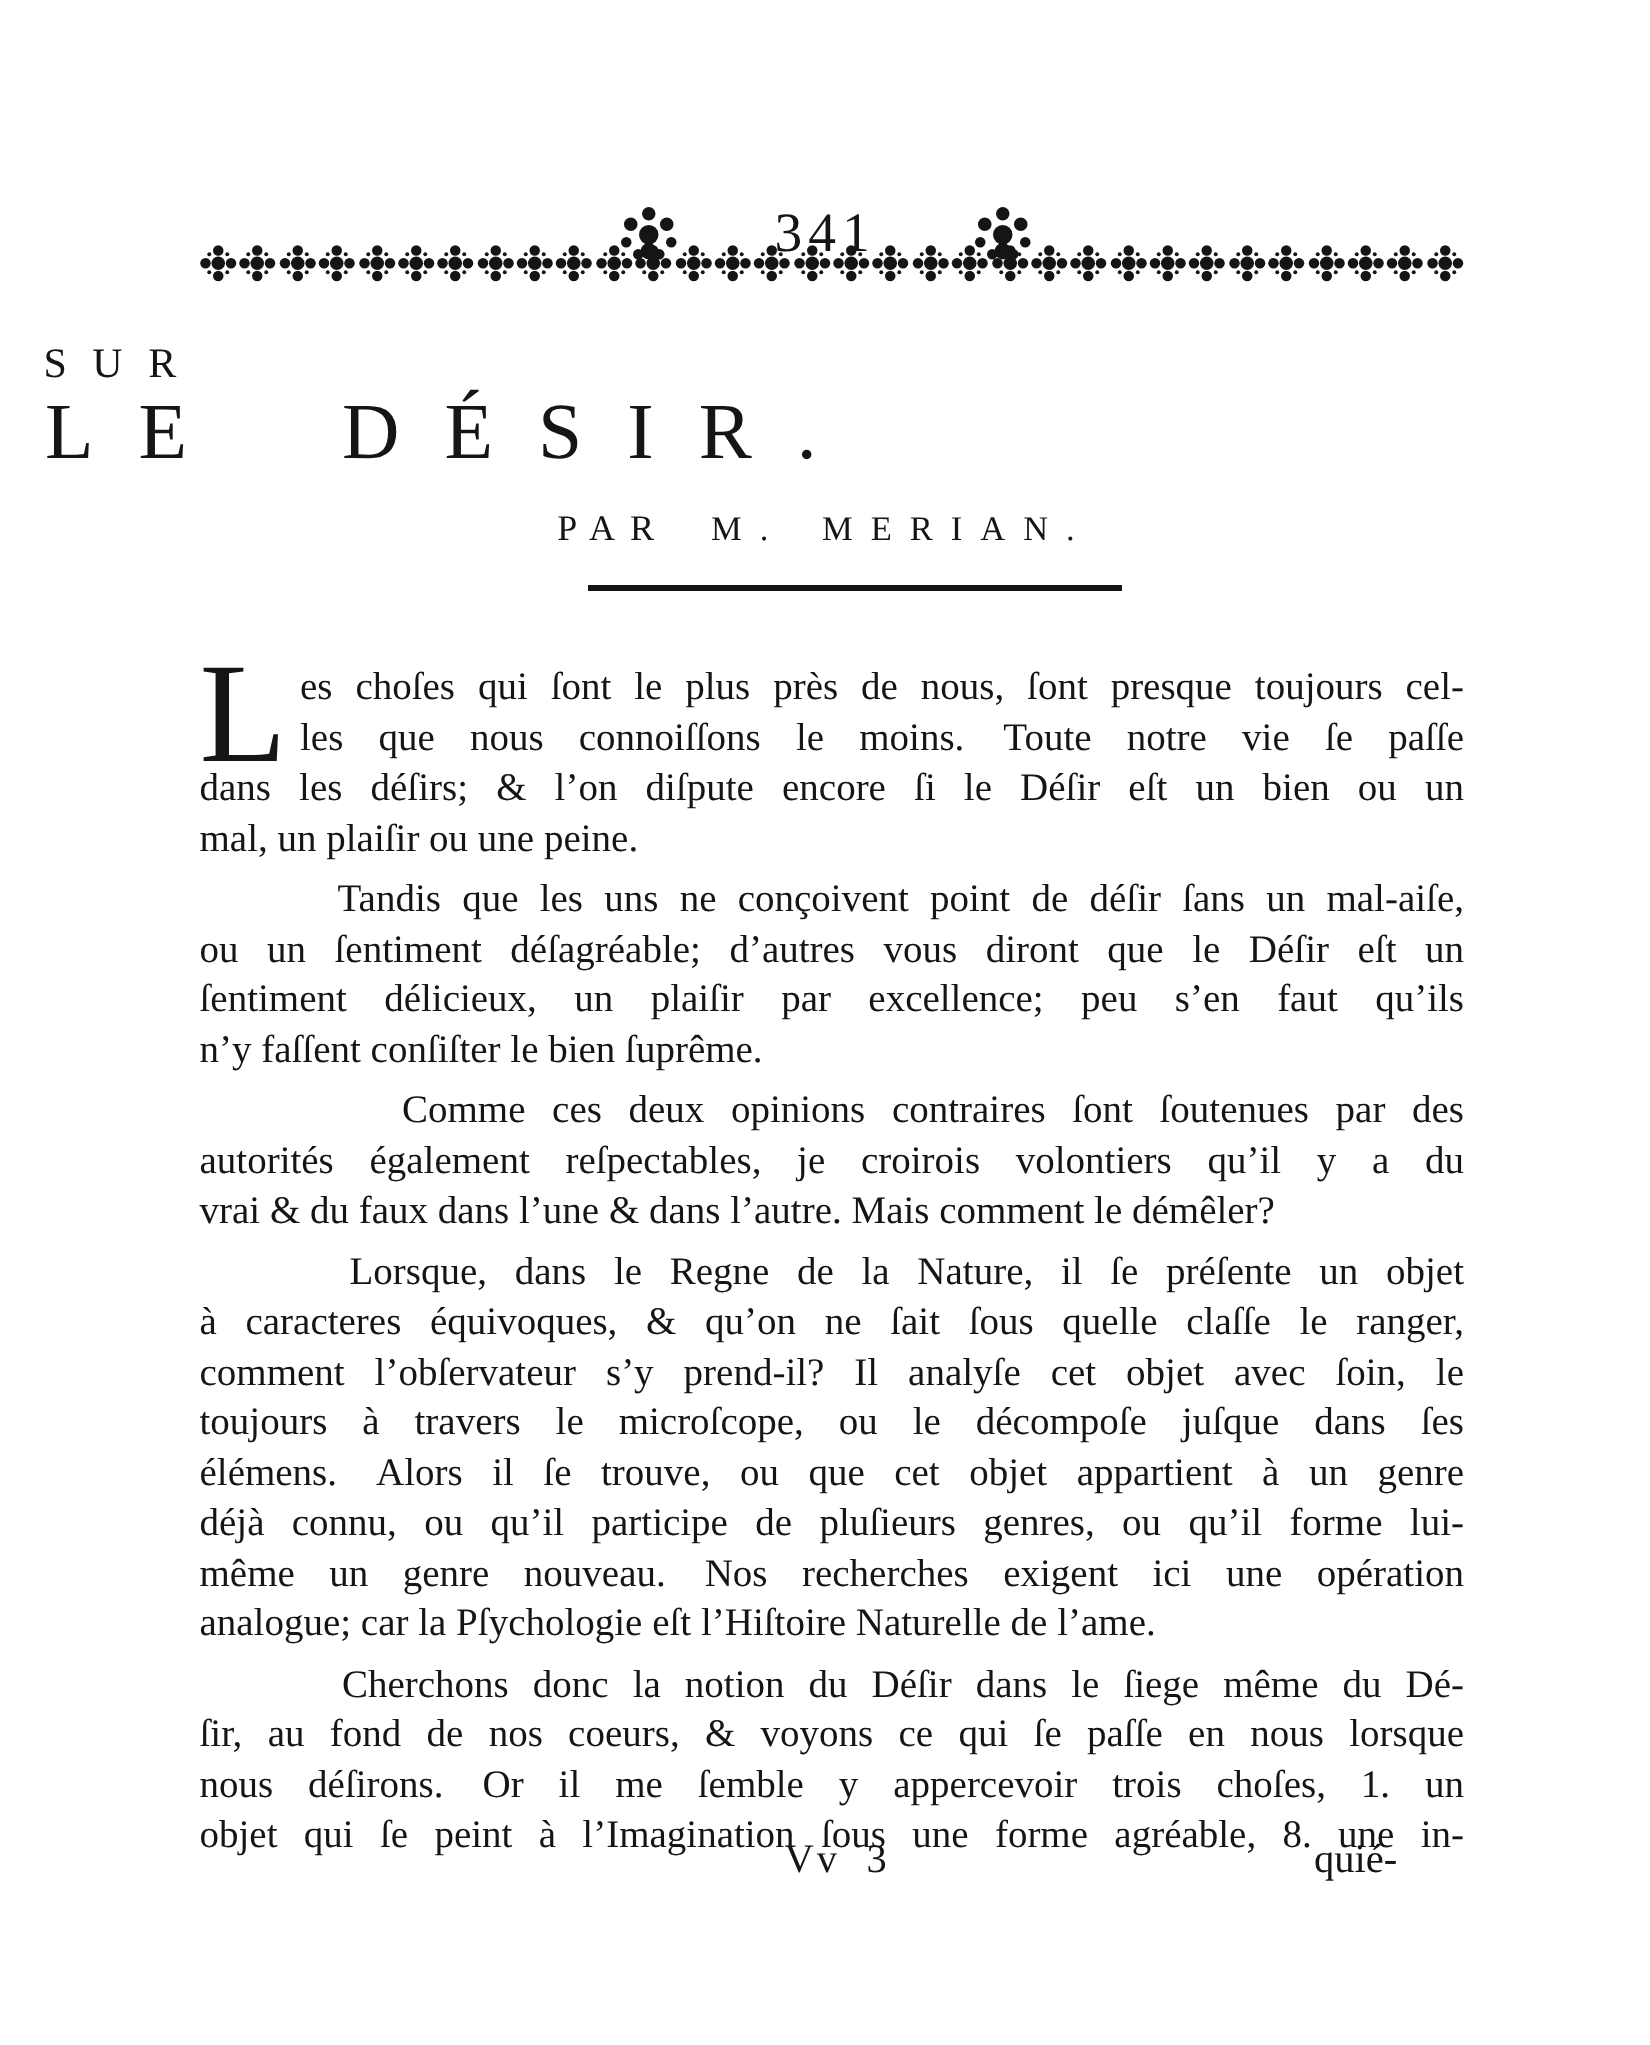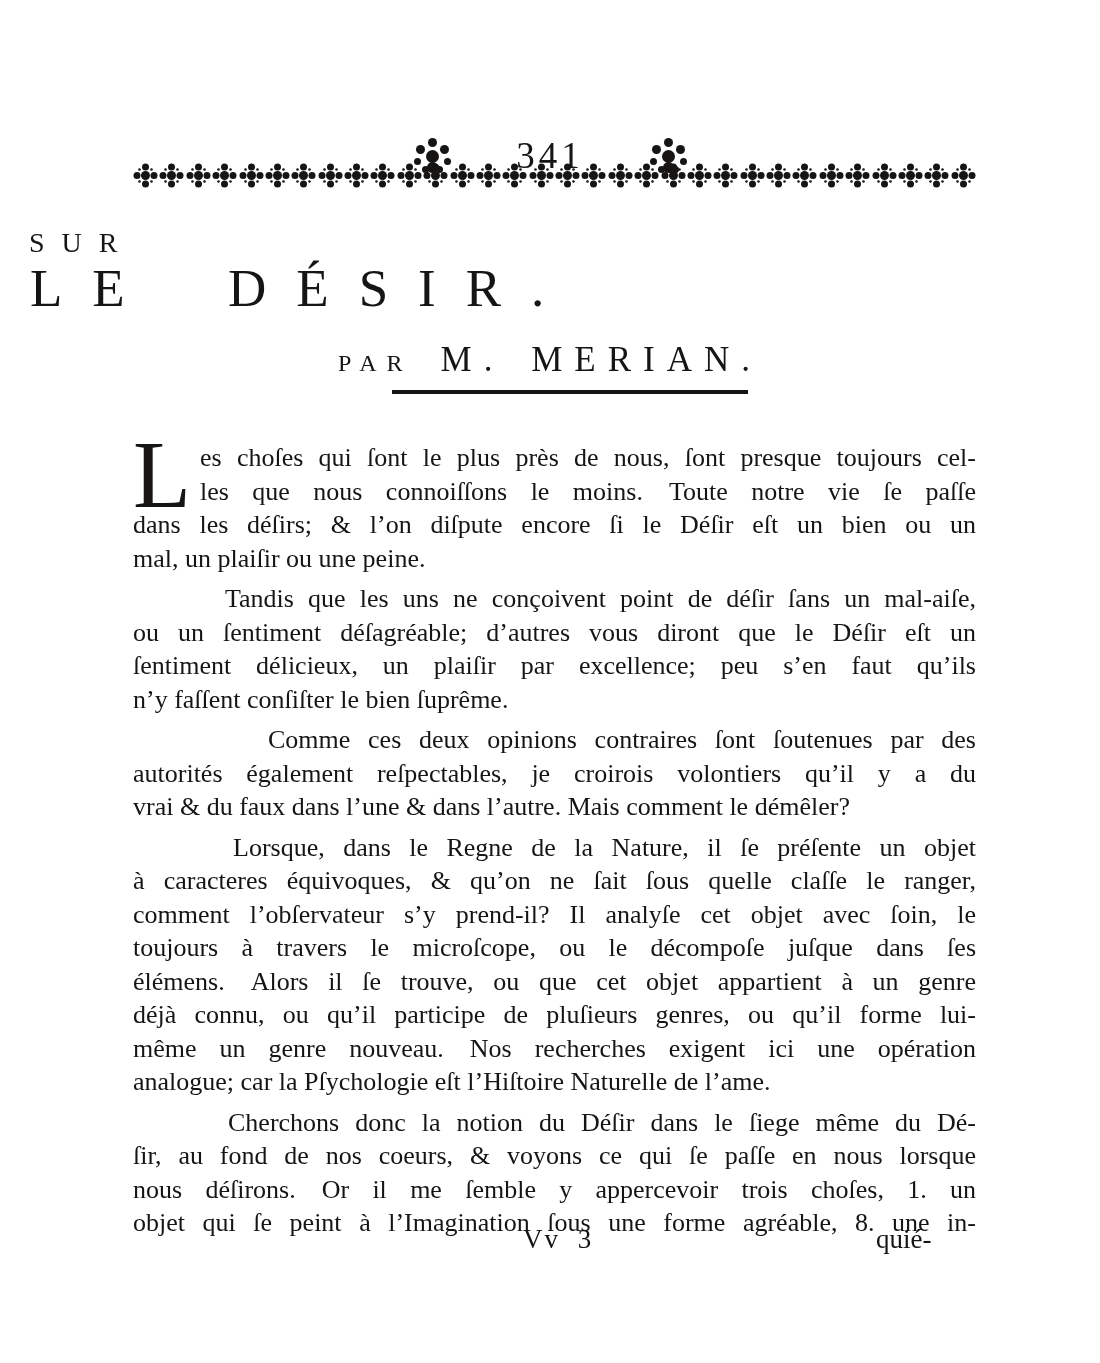--- a/index.html
+++ b/index.html
@@ -69,21 +69,21 @@
     position: absolute; top: 258px; left: 0; width: 100%;
     text-align: left; font-size: 53px;
     letter-spacing: 30px; word-spacing: 30px; text-indent: 30px;
     white-space: nowrap;
   }
   .byline {
     position: absolute; top: 340px; left: 0; width: 100%;
     display: flex; justify-content: center; align-items: baseline; gap: 28px;
   }
   .byline-prefix { font-size: 24px; letter-spacing: 10px; }
-  .byline-name   { font-size: 35px; letter-spacing: 12px; word-spacing: 6px; }
+  .byline-name   { font-size: 23px; letter-spacing: 12px; word-spacing: 6px; }
   .title-rule {
     position: absolute; top: 390px; left: 392px;
     width: 356px; height: 4px; background: #161514;
   }
 
   
   .text-block {
     position: absolute; top: 441px; left: 133px; width: 843px;
     font-size: 26px; line-height: 33.5px;
   }

